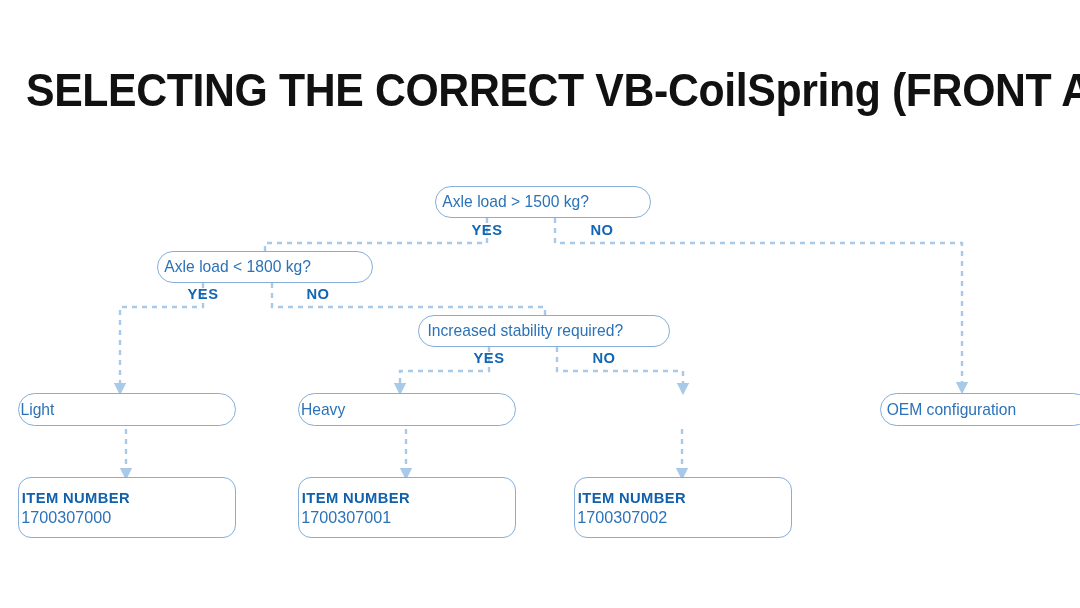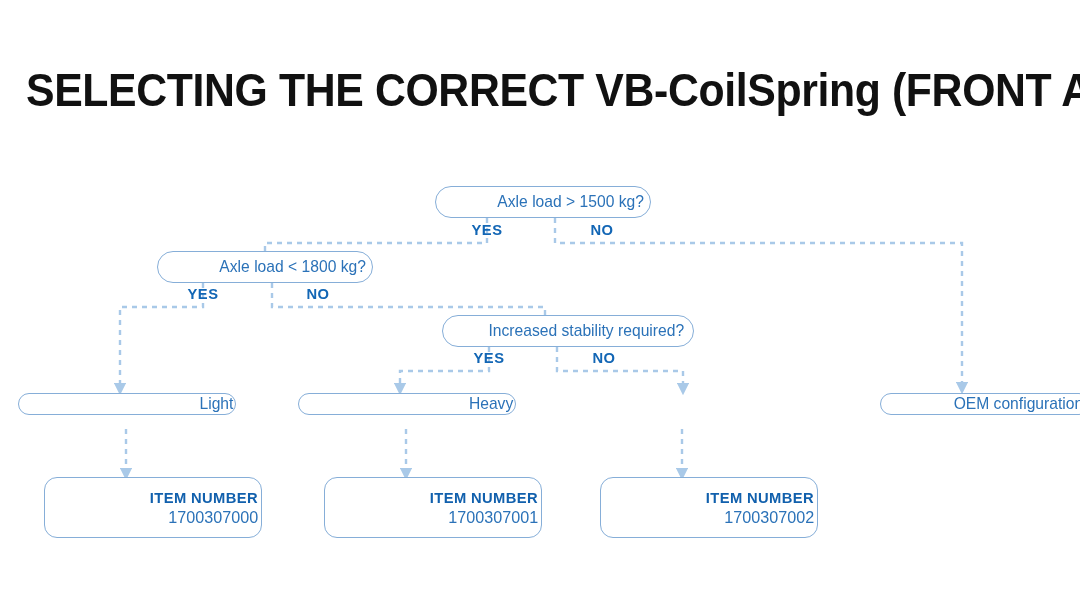--- a/index.html
+++ b/index.html
@@ -48,39 +48,38 @@
   }
 
   
   .node {
     position: absolute;
     box-sizing: border-box;
     background: #ffffff;
     border: 1.6px solid #7fa8d4;
     display: flex;
     flex-direction: column;
-    align-items: flex-end;
+    align-items: flex-start;
     justify-content: center;
     text-align: center;
   }
   .node.decision {
     border-radius: 999px;
     height: 32px;
     border-color: #86aed8;
   }
   .node.result {
     border-radius: 999px;
-    height: 22px;
+    height: 33px;
     border-color: #86aed8;
   }
   .node.item {
     border-radius: 13px;
     height: 61px;
     border-color: #86aed8;
-    margin-left: 26px;
   }
 
   .node-label {
     color: #2b72b8;
     font-size: 17px;
     line-height: 20px;
     white-space: nowrap;
     transform: scaleX(0.92);
   }
   .item .item-heading {
@@ -153,21 +152,21 @@
   </div>
   <div class="branch-label" style="left:447px; top:221px; width:80px;">YES</div>
   <div class="branch-label" style="left:562px; top:221px; width:80px;">NO</div>
 
   <div class="node decision" style="left:157px; top:251px; width:216px;">
     <span class="node-label">Axle load &lt; 1800 kg?</span>
   </div>
   <div class="branch-label" style="left:163px; top:285px; width:80px;">YES</div>
   <div class="branch-label" style="left:278px; top:285px; width:80px;">NO</div>
 
-  <div class="node decision" style="left:442px; top:315px; width:252px;">
+  <div class="node decision" style="left:418px; top:315px; width:252px;">
     <span class="node-label">Increased stability required?</span>
   </div>
   <div class="branch-label" style="left:449px; top:349px; width:80px;">YES</div>
   <div class="branch-label" style="left:564px; top:349px; width:80px;">NO</div>
 
   <div class="node result" style="left:18px; top:393px; width:218px;">
     <span class="node-label">Light</span>
   </div>
 
   <div class="node result" style="left:298px; top:393px; width:218px;">

